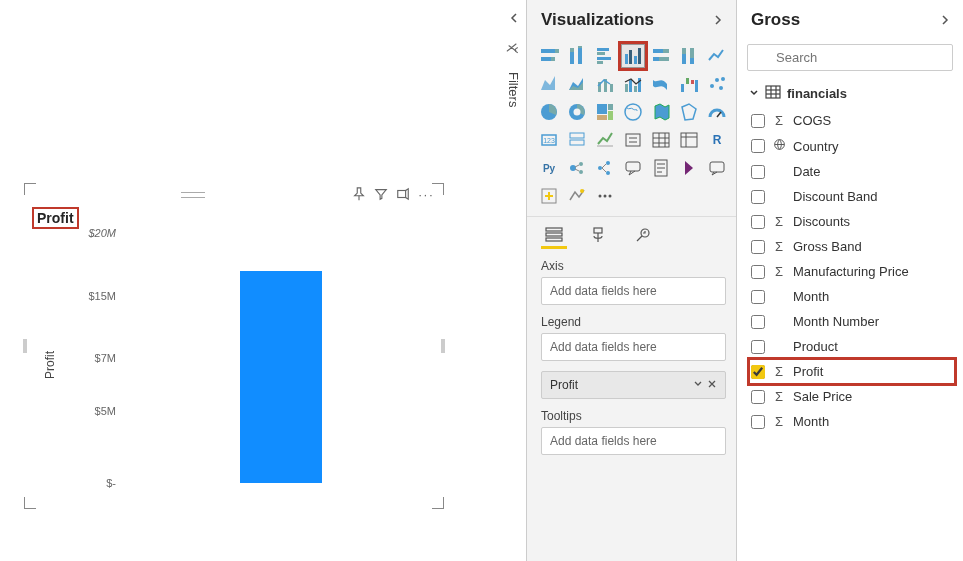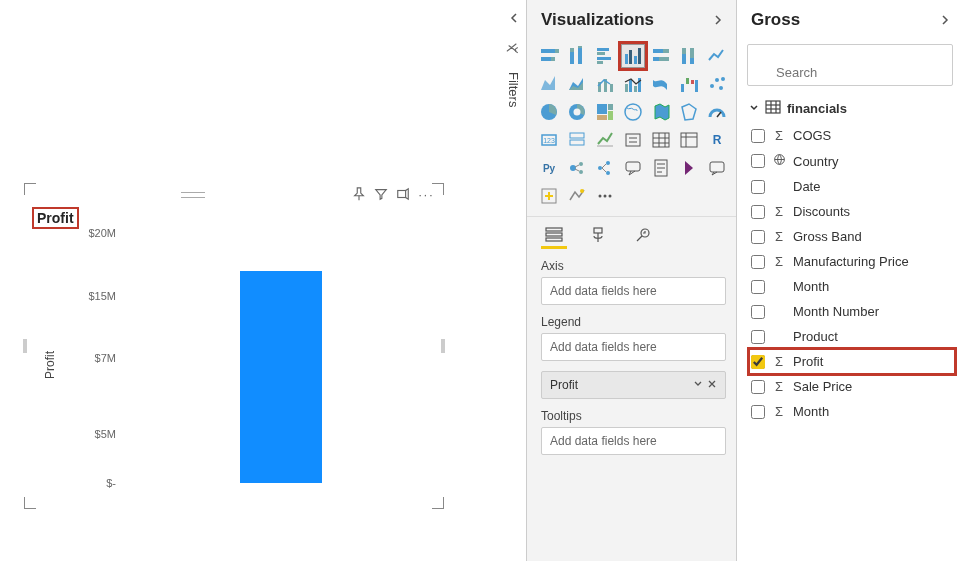--- a/index.html
+++ b/index.html
@@ -20,21 +20,21 @@
   .format-tabs { display: flex; gap: 18px; padding: 6px 14px 2px 14px; border-top: 1px solid #ddd; }
   .format-tabs .tab { width: 26px; height: 26px; display: flex; align-items: center; justify-content: center; cursor: pointer; border-bottom: 3px solid transparent; }
   .format-tabs .tab.active { border-bottom: 3px solid #f2c811; }
   .well-section { padding: 8px 10px 2px 14px; }
   .well-label { font-size: 12px; color: #444; margin-bottom: 4px; }
   .well { background: #fff; border: 1px solid #ccc; border-radius: 2px; padding: 6px 8px; font-size: 12px; color: #666; display: flex; align-items: center; justify-content: space-between; }
   .well.filled { background: #e8e8e8; color: #333; }
   .well .well-actions { display: flex; gap: 4px; color: #555; font-size: 12px; }
   
   .search-row { padding: 4px 10px; }
-  .search-box { width: 100%; border: 1px solid #ccc; border-radius: 2px; padding: 20px 8px 5px 28px; font-size: 13px; background: #fff; position: relative; }
+  .search-box { width: 100%; border: 1px solid #ccc; border-radius: 2px; padding: 5px 8px 5px 28px; font-size: 13px; background: #fff; position: relative; }
   .search-wrap { position: relative; }
   .search-wrap .mag { position: absolute; left: 8px; top: 50%; transform: translateY(-50%); color: #666; }
   .table-header { display: flex; align-items: center; gap: 6px; padding: 10px 12px 6px 12px; font-weight: 600; font-size: 13px; }
   .table-header .dot { width: 8px; height: 8px; background: #f2c811; border-radius: 50%; position: relative; top: 6px; left: -2px; }
   .field-list { padding: 0 8px 8px 12px; }
   .field-item { display: flex; align-items: center; gap: 7px; padding: 5px 2px; font-size: 13px; color: #333; position: relative; }
   .field-item input[type=checkbox] { width: 14px; height: 14px; accent-color: #f2c811; }
   .field-item .sigma { width: 14px; text-align: center; color: #555; font-size: 13px; }
   .field-item .sigma.blank { visibility: hidden; }
   .field-item .globe { width: 14px; text-align: center; color: #555; }
@@ -99,24 +99,24 @@
             </svg>
         </span>
         <span style="letter-spacing:1px;">···</span>
       </div>
     </div>
     <div class="visual-title red-box">Profit</div>
     <div class="chart-body">
       <div class="y-label-rot">Profit</div>
       <div class="plot">
         <div class="y-ticks" id="yticks" style="height: 250px;">
-            <div class="y-tick" style="top: 0px;">$20M</div>
+            <div class="y-tick" style="top: 0px; font-style: italic;">$20M</div>
             <div class="y-tick" style="top: 62.5px;">$15M</div>
             <div class="y-tick" style="top: 125px;">$7M</div>
-            <div class="y-tick" style="top: 201px;">$5M</div>
+            <div class="y-tick" style="top: 178px;">$5M</div>
             <div class="y-tick" style="top: 250px;">$-</div>
           </div>
         <div class="plot-area" id="plotarea" style="height: 250px;">
             <div class="bar" style="left: 120px; width: 82px; bottom: 0px; height: 212.5px; top: 37.5px;"></div>
           </div>
       </div>
     </div>
   </div>
 </div>
 
@@ -503,20 +503,25 @@
           </svg></span>
         <span>Country</span>
       </div>
       <div class="field-item">
         <input type="checkbox" style="">
         <span class="sigma blank">Σ</span>
         <span>Date</span>
       </div>
       <div class="field-item">
         <input type="checkbox" style="">
+        <span class="sigma blank">Σ</span>
+        <span>Discount Band</span>
+      </div>
+      <div class="field-item">
+        <input type="checkbox" style="">
         <span class="sigma">Σ</span>
         <span>Discounts</span>
       </div>
       <div class="field-item">
         <input type="checkbox" style="">
         <span class="sigma">Σ</span>
         <span>Gross Band</span>
       </div>
       <div class="field-item">
         <input type="checkbox" style="">

